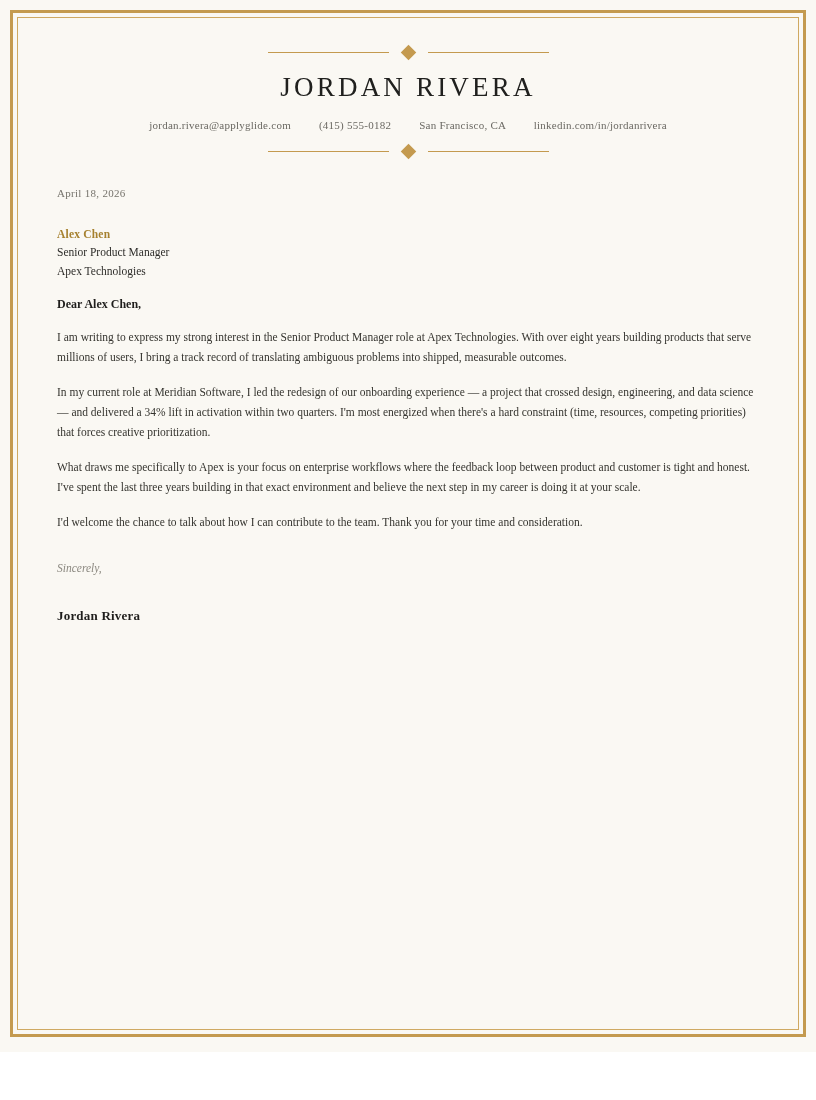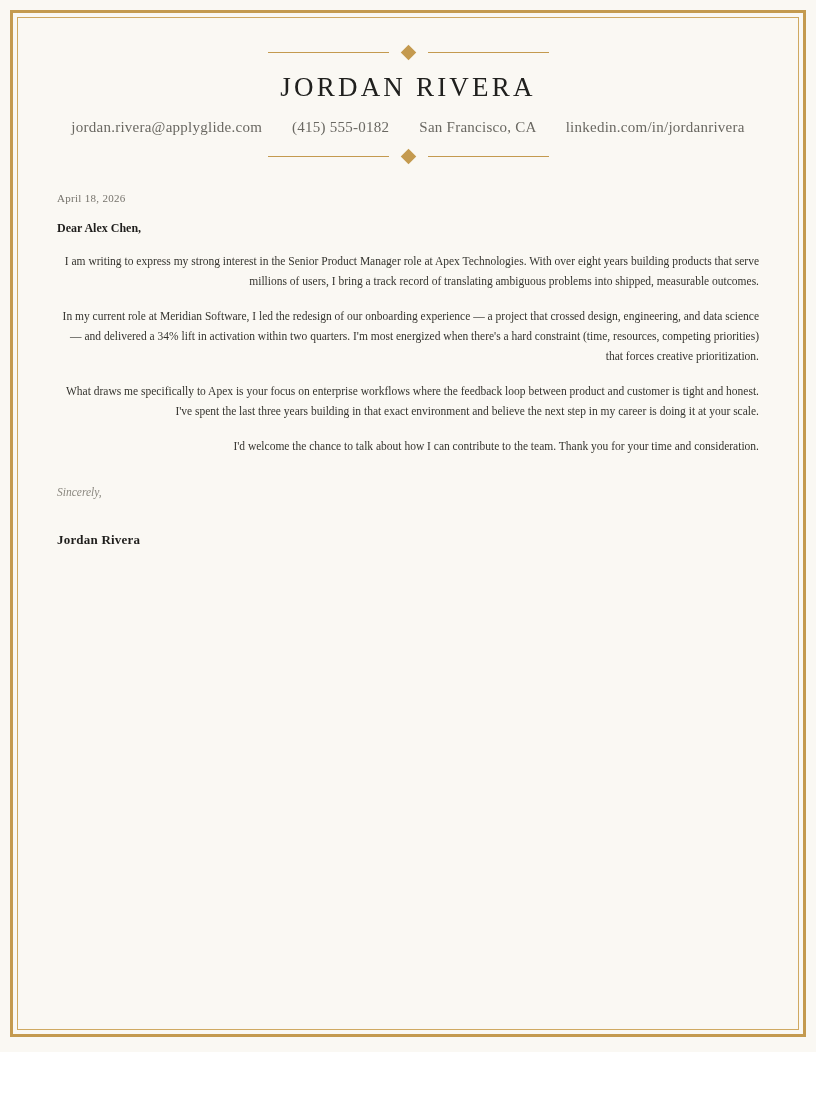--- a/index.html
+++ b/index.html
@@ -86,21 +86,21 @@
     letter-spacing: 3.2px;
     font-weight: normal;
     color: #20201e;
     line-height: 1.1;
   }
 
   
   #contact-line {
     margin-top: 16px;
     text-align: center;
-    font-size: 15px;
+    font-size: 11px;
     color: #6a6862;
     letter-spacing: 0.25px;
   }
   #contact-line .sep {
     display: inline-block;
     width: 22px;
   }
 
   
   #letter-date {
@@ -129,21 +129,21 @@
     margin-top: 17px;
     font-size: 12px;
     font-weight: bold;
     color: #1f1e1c;
   }
   .body-para {
     margin-top: 15px;
     font-size: 11.5px;
     line-height: 20px;
     color: #35342f;
-    text-align: right;
+    text-align: left;
   }
 
   #closing-phrase {
     margin-top: 30px;
     font-size: 11.5px;
     font-style: italic;
     color: #8a877f;
   }
   #signature-name {
     margin-top: 34px;
@@ -182,20 +182,25 @@
     </div>
 
     <div class="ornament-row" id="ornament-bottom">
       <span class="orn-rule"></span>
       <span class="orn-diamond"></span>
       <span class="orn-rule"></span>
     </div>
 
     <div id="letter-date">April 18, 2026</div>
 
+    <div id="recipient-block">
+      <div id="recipient-name">Alex Chen</div>
+      <div>Senior Product Manager</div>
+      <div>Apex Technologies</div>
+    </div>
 
     <div id="salutation">Dear Alex Chen,</div>
 
     <p class="body-para">I am writing to express my strong interest in the Senior Product Manager role at Apex Technologies. With over eight years building products that serve millions of users, I bring a track record of translating ambiguous problems into shipped, measurable outcomes.</p>
     <p class="body-para">In my current role at Meridian Software, I led the redesign of our onboarding experience — a project that crossed design, engineering, and data science — and delivered a 34% lift in activation within two quarters. I'm most energized when there's a hard constraint (time, resources, competing priorities) that forces creative prioritization.</p>
     <p class="body-para">What draws me specifically to Apex is your focus on enterprise workflows where the feedback loop between product and customer is tight and honest. I've spent the last three years building in that exact environment and believe the next step in my career is doing it at your scale.</p>
     <p class="body-para">I'd welcome the chance to talk about how I can contribute to the team. Thank you for your time and consideration.</p>
 
     <div id="closing-phrase">Sincerely,</div>
     <div id="signature-name">Jordan Rivera</div>

